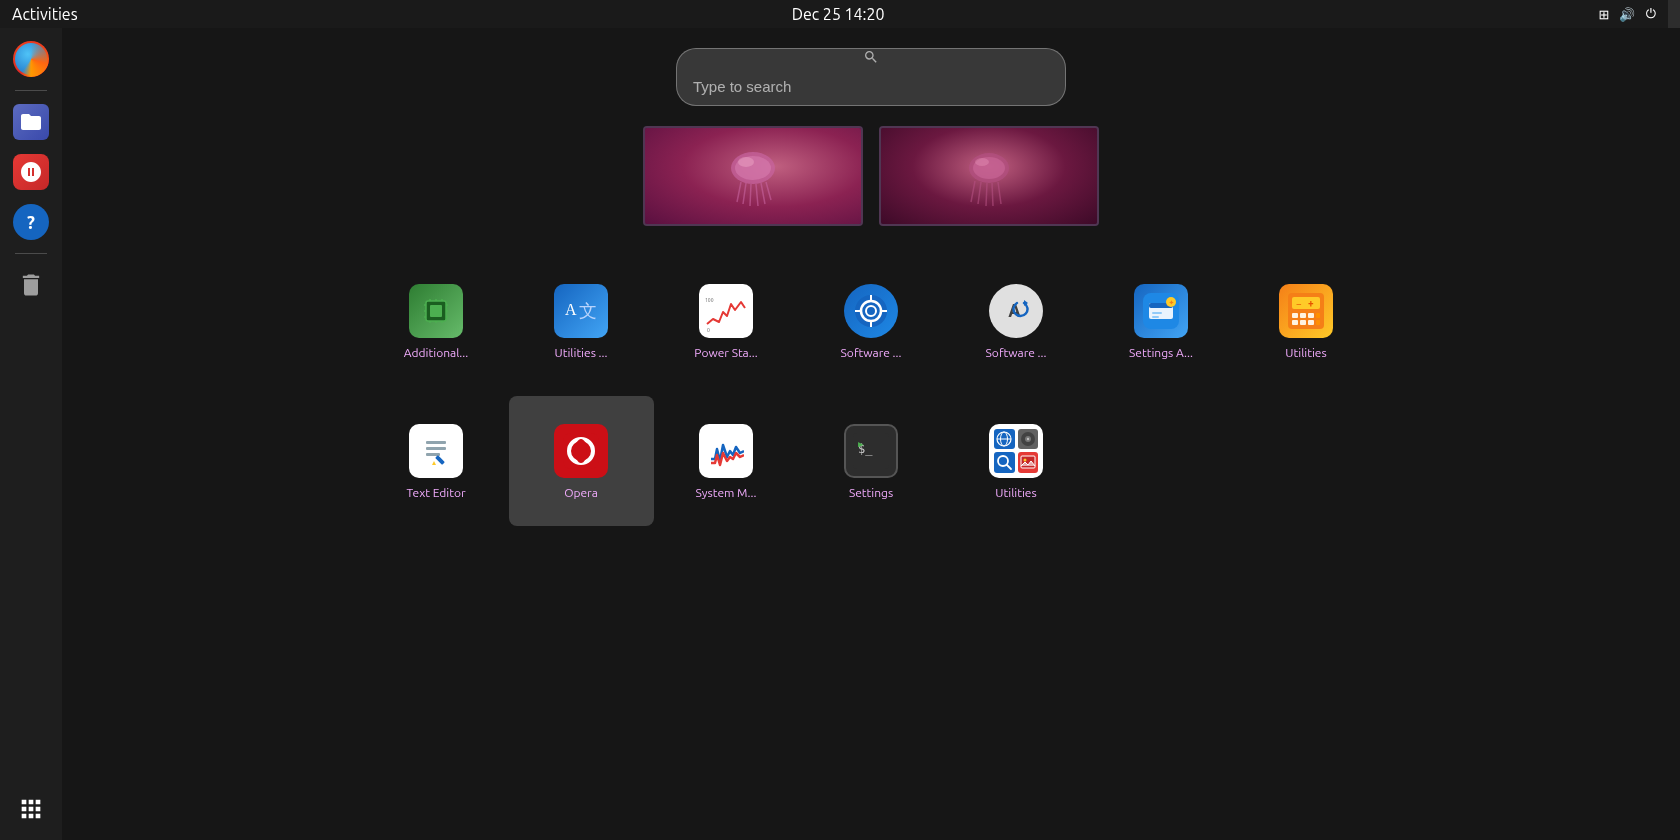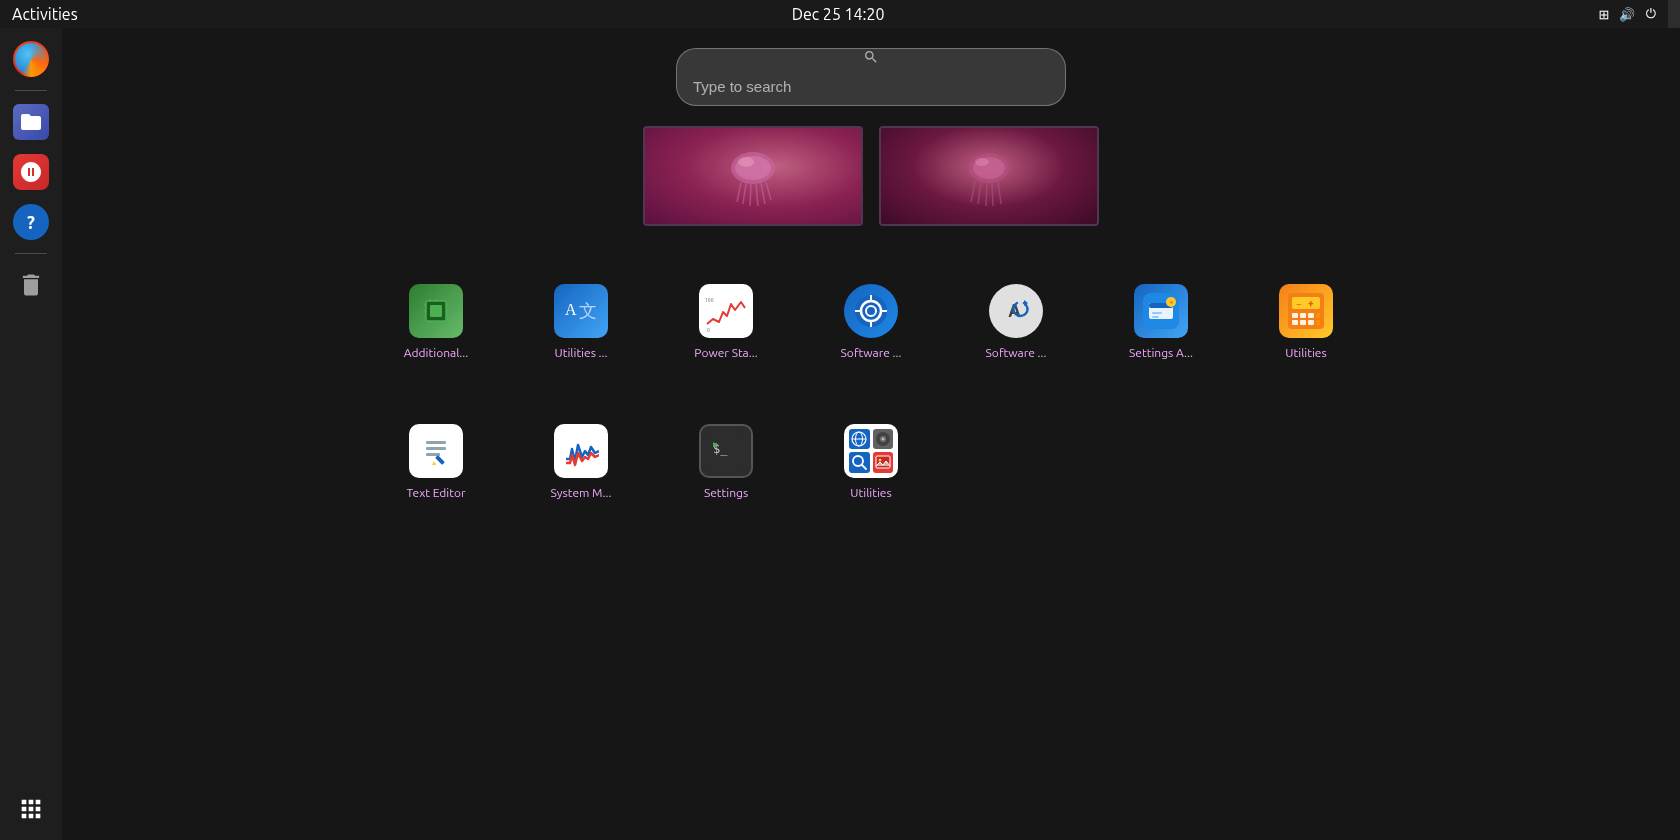--- a/index.html
+++ b/index.html
@@ -589,20 +589,30 @@
             <rect x="8" y="14" width="20" height="3" rx="1" fill="#90a4ae"></rect>
             <rect x="8" y="20" width="14" height="3" rx="1" fill="#90a4ae"></rect>
 
             <rect x="20" y="22" width="4" height="10" rx="1" fill="#1565c0" transform="rotate(-45 22 27)"></rect>
             <polygon points="14,32 16,28 18,32" fill="#ffca28"></polygon>
           </svg>
         </div>
         <span class="app-label">Text Editor</span>
       </div>
 
+      <div class="app-item active">
+        <div class="icon-opera">
+          <svg width="36" height="36" viewBox="0 0 36 36">
+            <rect width="36" height="36" rx="8" fill="#cc0f16"></rect>
+            <circle cx="18" cy="18" r="12" fill="none" stroke="white" stroke-width="4"></circle>
+            <ellipse cx="18" cy="18" rx="6" ry="12" fill="#cc0f16"></ellipse>
+          </svg>
+        </div>
+        <span class="app-label">Opera</span>
+      </div>
 
       <div class="app-item">
         <div class="icon-system-monitor">
           <svg width="36" height="36" viewBox="0 0 36 36">
             <rect width="36" height="36" rx="4" fill="white"></rect>
 
             <polyline points="3,26 7,26 9,16 12,28 15,12 19,24 22,18 25,22 28,14 32,20 36,18" fill="none" stroke="#1565c0" stroke-width="2.5" stroke-linejoin="round"></polyline>
             <polyline points="3,30 7,30 9,22 12,32 15,20 19,28 22,24 25,26 28,20 32,24 36,22" fill="none" stroke="#e53935" stroke-width="2.5" stroke-linejoin="round"></polyline>
           </svg>
         </div>

